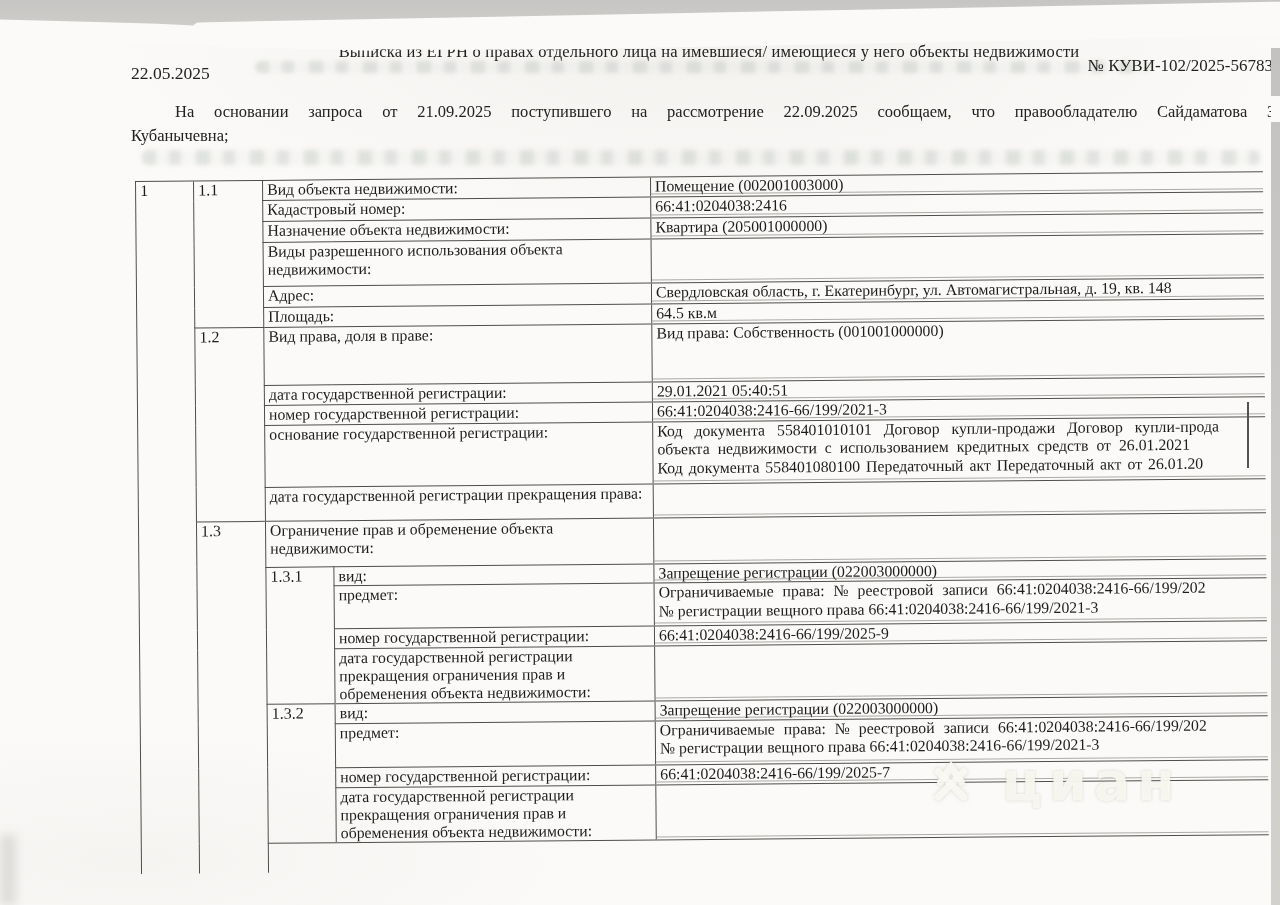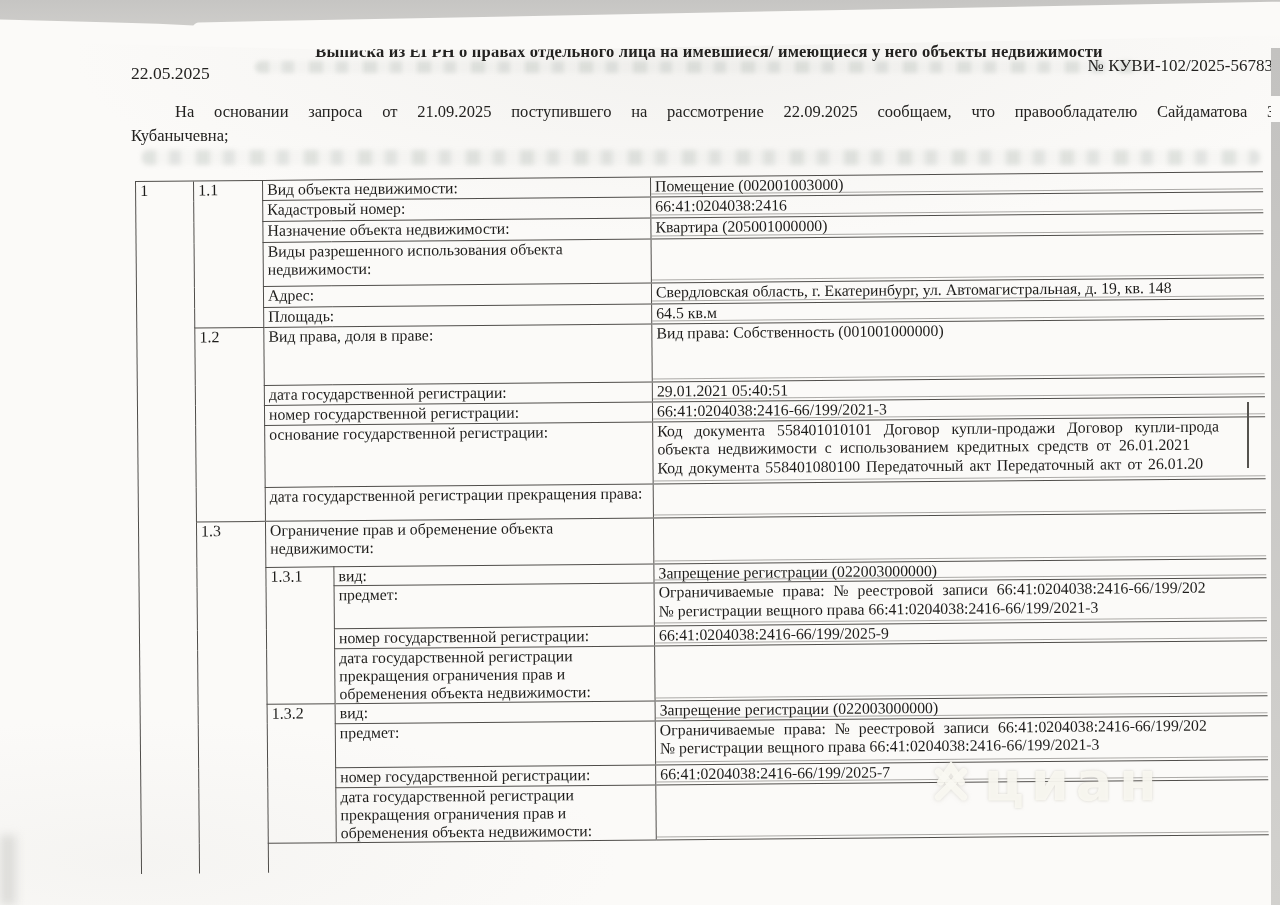--- a/index.html
+++ b/index.html
@@ -21,21 +21,21 @@
 
   
   .smudge{position:absolute;filter:blur(2px);border-radius:6px;
         background:repeating-linear-gradient(90deg,rgba(120,135,125,.20) 0 14px,rgba(120,135,125,.04) 14px 27px,
                    rgba(100,116,110,.16) 27px 39px,rgba(120,135,125,.03) 39px 54px);}
   .smudge-title{left:255px;top:61px;width:895px;height:12px;}
   .smudge-table{left:142px;top:150px;width:1118px;height:15px;filter:blur(2.4px);}
 
   
   .doc-title{position:absolute;left:160px;right:22px;top:42px;text-align:center;
-        font-weight:bold;font-size:16.5px;letter-spacing:.2px;white-space:nowrap;}
+        font-weight:normal;font-size:16.5px;letter-spacing:.2px;white-space:nowrap;}
   .doc-number{position:absolute;right:-10px;top:56px;font-size:17px;white-space:nowrap;}
   .doc-date{position:absolute;left:131px;top:63px;font-size:17.5px;}
   .intro{position:absolute;left:131px;top:100px;width:1160px;font-size:16.5px;line-height:24px;}
   .intro .l1{text-indent:44px;text-align:justify;text-align-last:justify;white-space:nowrap;}
   .intro .l2{text-align:left;}
 
   
   .tbl-wrap{position:absolute;left:135px;top:181px;transform:rotate(-0.5deg);transform-origin:0 0;}
   table.doc{border-collapse:collapse;table-layout:fixed;width:1128px;font-size:15.8px;line-height:18.5px;color:#1e1d1b;}
   table.doc td{border-left:1.5px solid #504e4b;border-bottom:1.5px solid #504e4b;
@@ -50,21 +50,21 @@
   td.v .ln{white-space:nowrap;}
   .ws1{word-spacing:8px;}
   .ws2{word-spacing:4px;}
   .ws3{word-spacing:2px;}
   .ws4{word-spacing:5px;}
   tr.trail td{border-bottom:none;border-left:1.5px solid #504e4b;}
   tr.trail td::after{display:none;}
   .right-frag{position:absolute;left:1247px;top:402px;width:2px;height:66px;background:#55534f;}
 
   
-  .watermark{position:absolute;left:928px;top:750px;display:flex;align-items:center;gap:10px;
+  .watermark{position:absolute;left:928px;top:750px;display:flex;align-items:center;gap:28px;
         color:rgba(250,248,242,.9);text-shadow:0 0 3px rgba(186,182,170,.55);
         font-family:"DejaVu Sans","Liberation Sans",sans-serif;font-weight:bold;
         font-size:54px;letter-spacing:7px;user-select:none;}
   .watermark svg{filter:drop-shadow(0 0 2px rgba(186,182,170,.5));}
 </style>
 </head>
 <body>
 
 <div class="page">
 

